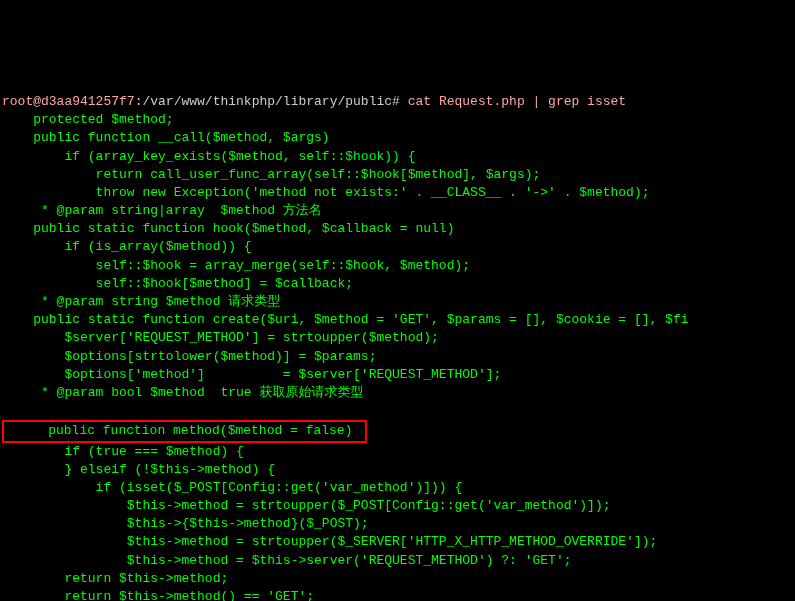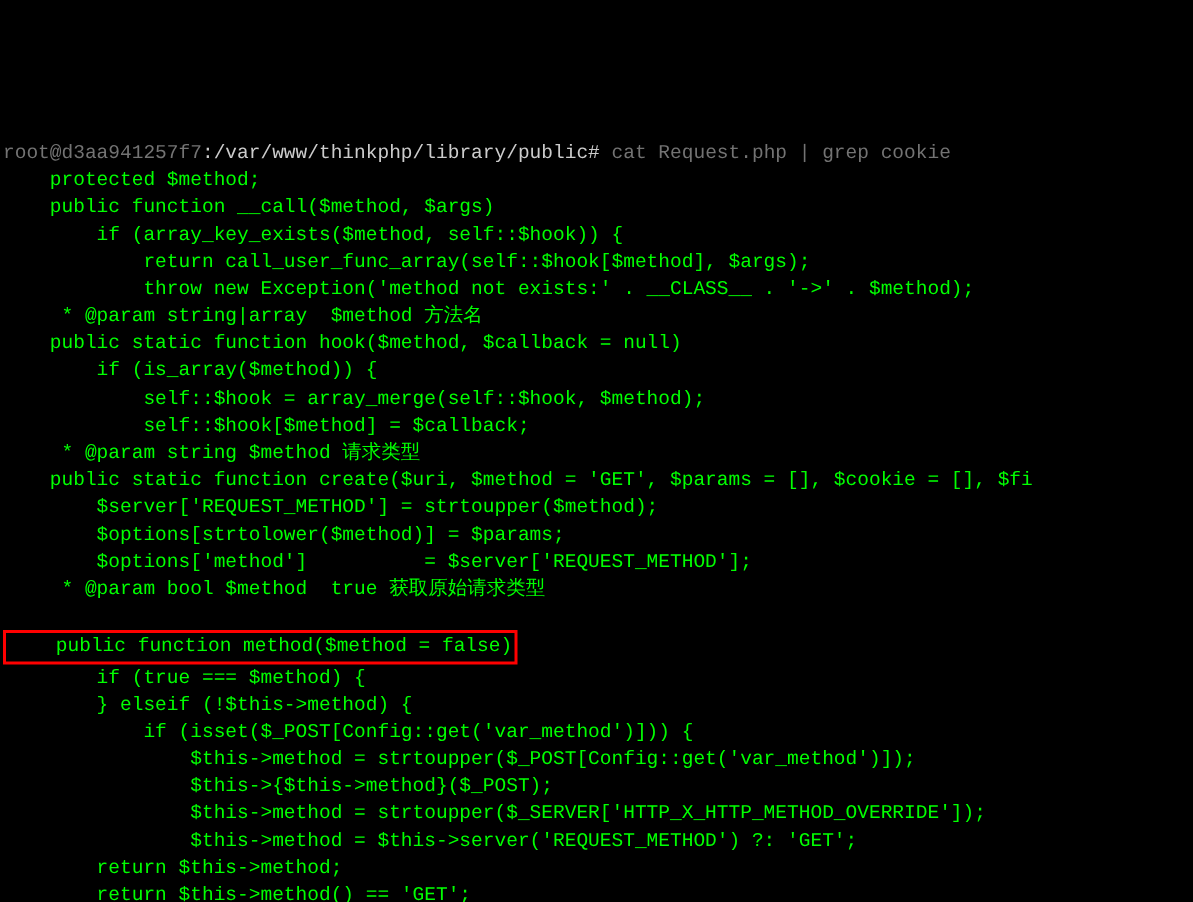--- a/index.html
+++ b/index.html
@@ -14,42 +14,42 @@
       line-height: 1.4;
       color: #00ff00;
       padding: 2px;
       white-space: pre;
       overflow: hidden;
     }
     .cmd-line {
       color: #ccc;
     }
     .cmd-user {
-      color: #737373;
+      color: #fca5a5;
       text-align: center;
     }
     .code-line {
       display: block;
     }
     .highlight-box {
       border: 2px solid #ff0000;
       display: inline-block;
-      padding: 0 2px;
+      padding: 0 13px;
     }
     .terminal {
       width: 795px;
       height: 601px;
     }
   </style>
 </head>
 <body>
 
 
 
 <div class="terminal">
-<span class="cmd-line"><span class="cmd-user">root@d3aa941257f7</span><span>:/var/www/thinkphp/library/public#</span><span class="cmd-user"> cat Request.php | grep cookie</span></span>
+<span class="cmd-line"><span class="cmd-user">root@d3aa941257f7</span><span>:/var/www/thinkphp/library/public#</span><span class="cmd-user"> cat Request.php | grep isset</span></span>
 <div id="lines-before"><span class="code-line">    protected $method;</span><span class="code-line">    public function __call($method, $args)</span><span class="code-line">        if (array_key_exists($method, self::$hook)) {</span><span class="code-line">            return call_user_func_array(self::$hook[$method], $args);</span><span class="code-line">            throw new Exception('method not exists:' . __CLASS__ . '-&gt;' . $method);</span><span class="code-line">     * @param string|array  $method 方法名</span><span class="code-line">    public static function hook($method, $callback = null)</span><span class="code-line">        if (is_array($method)) {</span><span class="code-line">            self::$hook = array_merge(self::$hook, $method);</span><span class="code-line">            self::$hook[$method] = $callback;</span><span class="code-line">     * @param string $method 请求类型</span><span class="code-line">    public static function create($uri, $method = 'GET', $params = [], $cookie = [], $fi</span><span class="code-line">        $server['REQUEST_METHOD'] = strtoupper($method);</span><span class="code-line">        $options[strtolower($method)] = $params;</span><span class="code-line">        $options['method']          = $server['REQUEST_METHOD'];</span><span class="code-line">     * @param bool $method  true 获取原始请求类型</span></div>
 <span class="highlight-box"><span>    public function method($method = false)</span></span>
 <div id="lines-after"><span class="code-line">        if (true === $method) {</span><span class="code-line">        } elseif (!$this-&gt;method) {</span><span class="code-line">            if (isset($_POST[Config::get('var_method')])) {</span><span class="code-line">                $this-&gt;method = strtoupper($_POST[Config::get('var_method')]);</span><span class="code-line">                $this-&gt;{$this-&gt;method}($_POST);</span><span class="code-line">                $this-&gt;method = strtoupper($_SERVER['HTTP_X_HTTP_METHOD_OVERRIDE']);</span><span class="code-line">                $this-&gt;method = $this-&gt;server('REQUEST_METHOD') ?: 'GET';</span><span class="code-line">        return $this-&gt;method;</span><span class="code-line">        return $this-&gt;method() == 'GET';</span></div>
 </div>
 
 
 
 
 </body></html>

